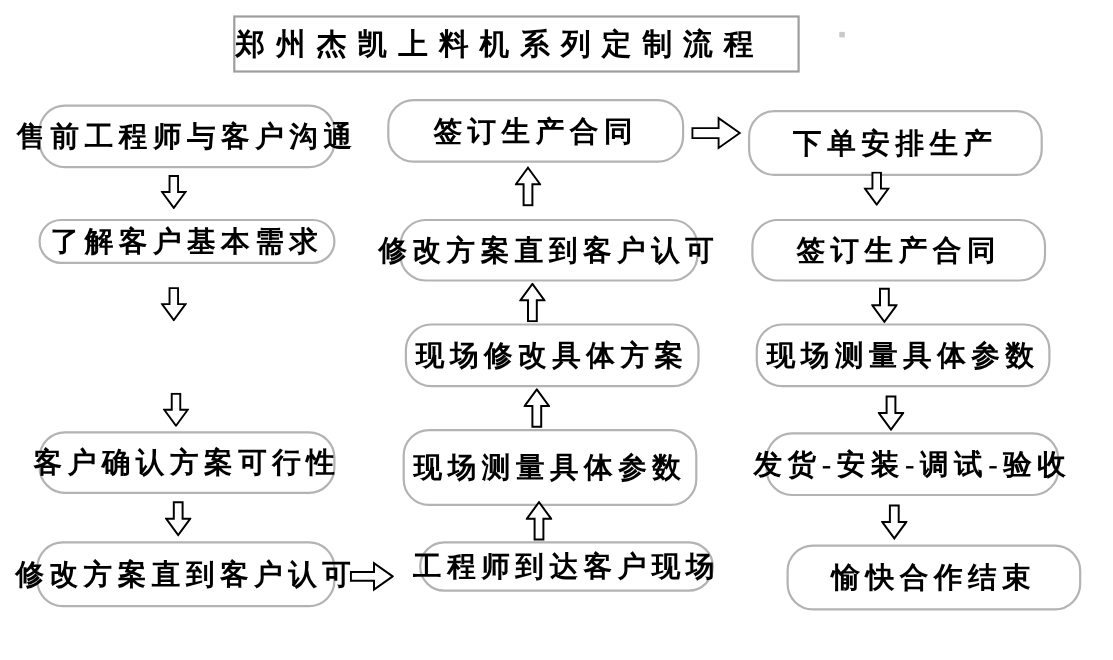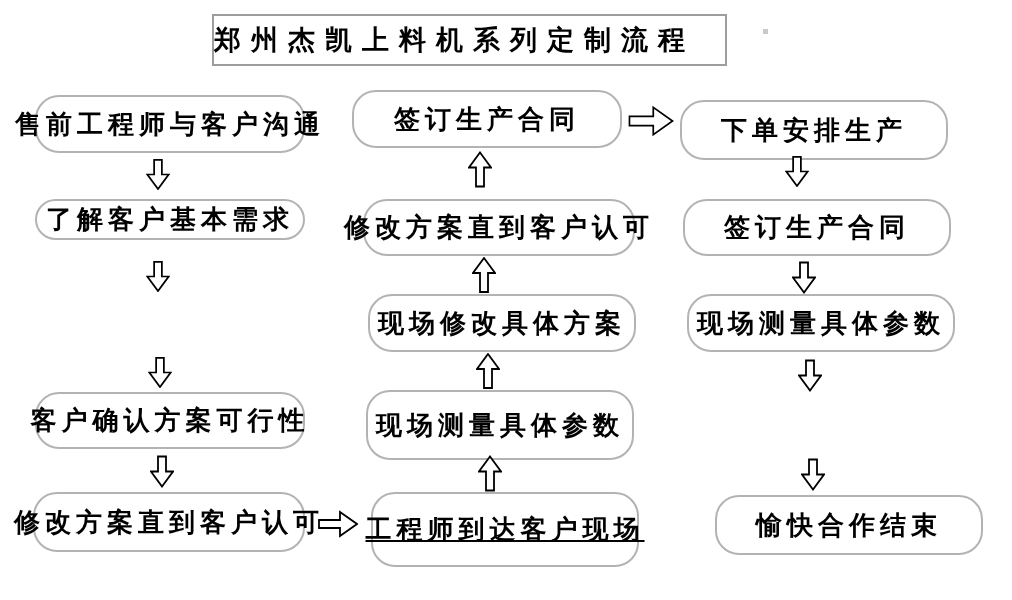--- a/index.html
+++ b/index.html
@@ -47,25 +47,26 @@
 
   <div class="node" style="left:35px;top:95px;width:270px;height:58px;">售前工程师与客户沟通</div>
   <div class="node" style="left:35px;top:199px;width:270px;height:41px;">了解客户基本需求</div>
   <div class="node" style="left:35px;top:392px;width:270px;height:57px;text-align:right;">客户确认方案可行性</div>
   <div class="node" style="left:33px;top:492px;width:272px;height:60px;">修改方案直到客户认可</div>
 
   <div class="node" style="left:352px;top:90px;width:270px;height:58px;text-align:center;">签订生产合同</div>
   <div class="node" style="left:363px;top:199px;width:272px;height:57px;">修改方案直到客户认可</div>
   <div class="node" style="left:368px;top:294px;width:268px;height:58px;">现场修改具体方案</div>
   <div class="node" style="left:366px;top:390px;width:268px;height:70px;">现场测量具体参数</div>
-  <div class="node" style="left:371px;top:492px;width:268px;height:75px;text-decoration:underline;">工程师到达客户现场</div>
+  <div class="node" style="left:381px;top:492px;width:268px;height:46px;">工程师到达客户现场</div>
 
   <div class="node" style="left:680px;top:100px;width:268px;height:60px;text-align:right;">下单安排生产</div>
   <div class="node" style="left:683px;top:199px;width:268px;height:57px;">签订生产合同</div>
   <div class="node" style="left:687px;top:294px;width:268px;height:58px;">现场测量具体参数</div>
+  <div class="node" style="left:696px;top:393px;width:267px;height:58px;">发货-安装-调试-验收</div>
   <div class="node" style="left:703px;top:495px;width:268px;height:60px;margin-left:12px;">愉快合作结束</div>
 
   <div class="arrow" style="left:146px;top:159px;width:24px;height:31px;">
     <svg viewBox="0 0 24 32">
         <polygon points="8,1 16,1 16,16 23,16 12,31 1,16 8,16" fill="#fff" stroke="#000" stroke-width="1.8"></polygon>
       </svg>
   </div>
   <div class="arrow" style="left:146px;top:261px;width:24px;height:31px;">
     <svg viewBox="0 0 24 32">
         <polygon points="8,1 16,1 16,16 23,16 12,31 1,16 8,16" fill="#fff" stroke="#000" stroke-width="1.8"></polygon>

